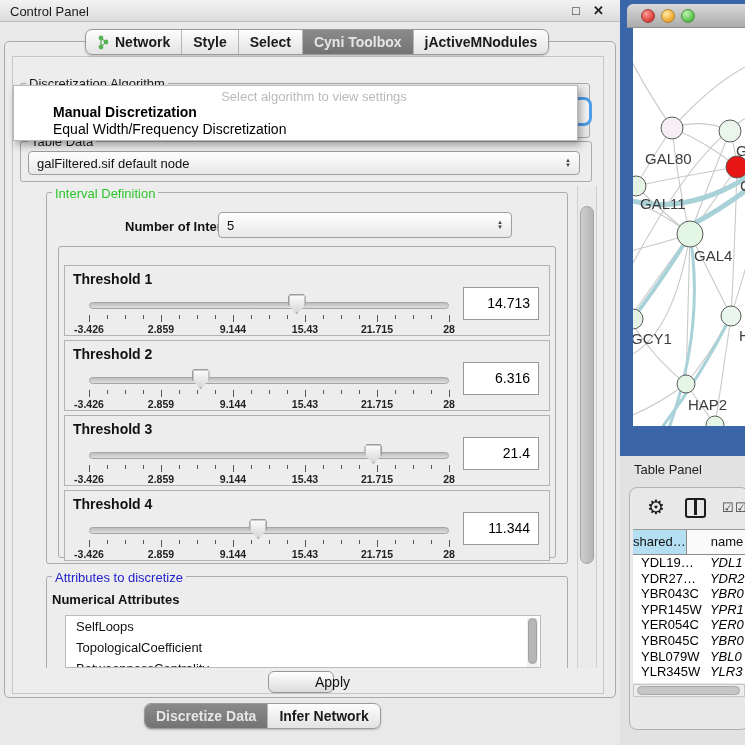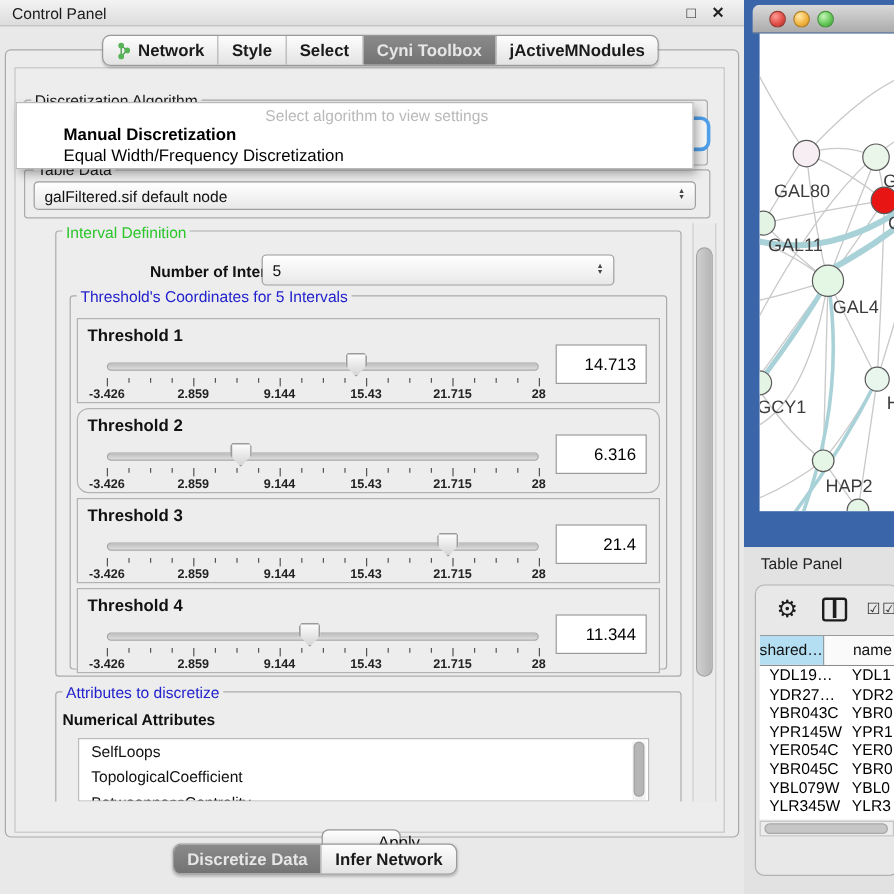--- a/index.html
+++ b/index.html
@@ -69,21 +69,21 @@
   .thr-value{position:absolute;left:398px;top:21px;width:76px;height:33px;background:#fff;border:1px solid #999;font-size:14px;color:#000;text-align:right;line-height:31px;padding-right:8px;}
 
   #attr-group{left:32px;top:390px;width:522px;height:120px;border:1px solid #ababab;}
   #attr-label{left:38px;top:384px;color:#2222cc;}
   #num-attr-label{left:38px;top:406px;font-size:13px;font-weight:bold;color:#111;}
   #attr-list{left:51px;top:429px;width:476px;height:53px;background:#fff;border:1px solid #bbb;overflow:hidden;}
   #attr-list .row{font-size:13px;color:#111;line-height:21px;padding-left:10px;white-space:nowrap;}
   #list-scrollbar{position:absolute;right:2px;top:2px;width:11px;height:49px;background:#f0f0f0;}
   #list-thumb{position:absolute;left:1px;top:0px;width:9px;height:46px;background:#b6b6b6;border:1px solid #a0a0a0;border-radius:5px;}
 
-  #apply-btn{left:268px;top:691px;width:66px;height:22px;border:1px solid #979797;border-radius:6px;background:linear-gradient(#ffffff,#dcdcdc);font-size:14px;color:#111;text-align:center;line-height:20px;padding-left:46px;}
+  #apply-btn{left:268px;top:671px;width:66px;height:22px;border:1px solid #979797;border-radius:6px;background:linear-gradient(#ffffff,#dcdcdc);font-size:14px;color:#111;text-align:center;line-height:20px;padding-left:46px;}
 
   
   #right-bg{left:620px;top:0;width:125px;height:745px;background:#e2e2e2;}
   #net-window{left:620px;top:0;width:125px;height:456px;background:#3a66a9;}
   #net-titlebar{left:627px;top:4px;width:118px;height:24px;background:linear-gradient(#d9d9d9,#ababab);border-top-left-radius:6px;border-bottom:1px solid #8f8f8f;}
   .traffic{position:absolute;top:5px;width:14px;height:14px;border-radius:50%;}
   #tl-red{left:14px;background:radial-gradient(circle at 35% 30%,#ff9a93,#dd4a43 60%,#a8322c);border:1px solid #9c3a34;}
   #tl-yellow{left:34px;background:radial-gradient(circle at 35% 30%,#ffe9a8,#f0b03c 60%,#c78d20);border:1px solid #b08327;}
   #tl-green{left:54px;background:radial-gradient(circle at 35% 30%,#c2f5b5,#61c554 60%,#3f9a35);border:1px solid #49953f;}
   #net-canvas{left:633px;top:28px;width:112px;height:398px;background:#ffffff;overflow:hidden;}
@@ -100,21 +100,21 @@
   #cb1{left:93px;} #cb2{left:106px;}
 
   #tp-table{left:633px;top:529px;width:112px;height:154px;background:#fff;overflow:hidden;}
   #tp-header{display:flex;height:26px;border-top:1px solid #9a9a9a;border-bottom:1px solid #8c8c8c;}
   .hcell{font-size:13px;color:#111;line-height:24px;}
   #hcell-0{width:76px;background:#b4dff2;border-right:1px solid #8c8c8c;text-align:center;}
   #hcell-1{width:120px;background:#fafafa;padding-left:24px;}
   #tp-rows{height:127px;overflow:hidden;}
   .trow{display:flex;height:15.6px;font-size:13px;color:#000;}
   .tcell0{width:76px;padding-left:8px;}
-  .tcell1{width:44px;padding-left:6px;overflow:hidden;white-space:nowrap;}
+  .tcell1{width:44px;padding-left:6px;overflow:hidden;white-space:nowrap;font-style:italic;}
   #h-scrollbar{left:633px;top:684px;width:112px;height:13px;background:#ededed;border:1px solid #c6c6c6;}
   #h-thumb{position:absolute;left:3px;top:1px;width:103px;height:9px;background:#c6c6c6;border:1px solid #a8a8a8;border-radius:5px;}
 
   .net-icon-svg{width:13px;height:15px;}
 </style>
 </head>
 <body>
 
 <div id="control-panel" class="abs">
   <div id="titlebar" class="abs">
@@ -177,21 +177,20 @@
     <span id="interval-label" class="group-label abs">Interval Definition</span>
     <span id="noi-label" class="abs">Number of Intervals</span>
     <div id="noi-combo" class="abs combo">
       <span>5</span>
       <span class="spin">
           <span>▲</span>
           <span>▼</span>
         </span>
     </div>
     <div id="thr-group" class="abs groupbox"></div>
-    <span id="thr-label" class="group-label abs">Threshold's Coordinates for 5 Intervals</span>
     <div id="thresholds">
         <div class="thr-panel" style="top: 79px;">
           <span class="thr-title">Threshold 1</span>
           <div class="thr-track"></div>
           <div class="tick major" style="left: 24px;"></div>
           <div class="tick minor" style="left: 42px;"></div>
           <div class="tick minor" style="left: 60px;"></div>
           <div class="tick minor" style="left: 78px;"></div>
           <div class="tick major" style="left: 96px;"></div>
           <div class="tick minor" style="left: 114px;"></div>
@@ -212,21 +211,21 @@
           <div class="tick major" style="left: 384px;"></div>
           <span class="ticklab" style="left: 24px;">-3.426</span>
           <span class="ticklab" style="left: 96px;">2.859</span>
           <span class="ticklab" style="left: 168px;">9.144</span>
           <span class="ticklab" style="left: 240px;">15.43</span>
           <span class="ticklab" style="left: 312px;">21.715</span>
           <span class="ticklab" style="left: 384px;">28</span>
           <div class="thr-knob" style="left: 222.791px;"></div>
           <div class="thr-value">14.713</div>
         </div>
-        <div class="thr-panel" style="top: 154px; border-radius: 10px;">
+        <div class="thr-panel" style="top: 154px;">
           <span class="thr-title">Threshold 2</span>
           <div class="thr-track"></div>
           <div class="tick major" style="left: 24px;"></div>
           <div class="tick minor" style="left: 42px;"></div>
           <div class="tick minor" style="left: 60px;"></div>
           <div class="tick minor" style="left: 78px;"></div>
           <div class="tick major" style="left: 96px;"></div>
           <div class="tick minor" style="left: 114px;"></div>
           <div class="tick minor" style="left: 132px;"></div>
           <div class="tick minor" style="left: 150px;"></div>

